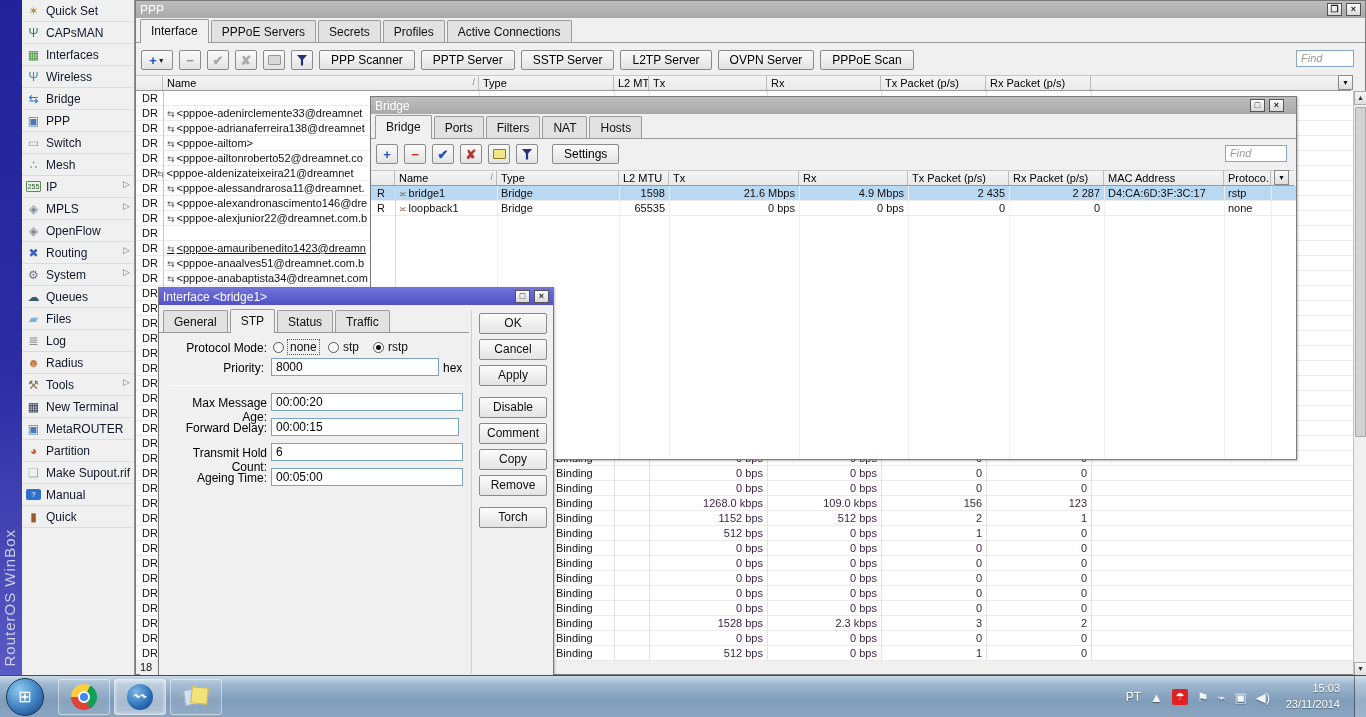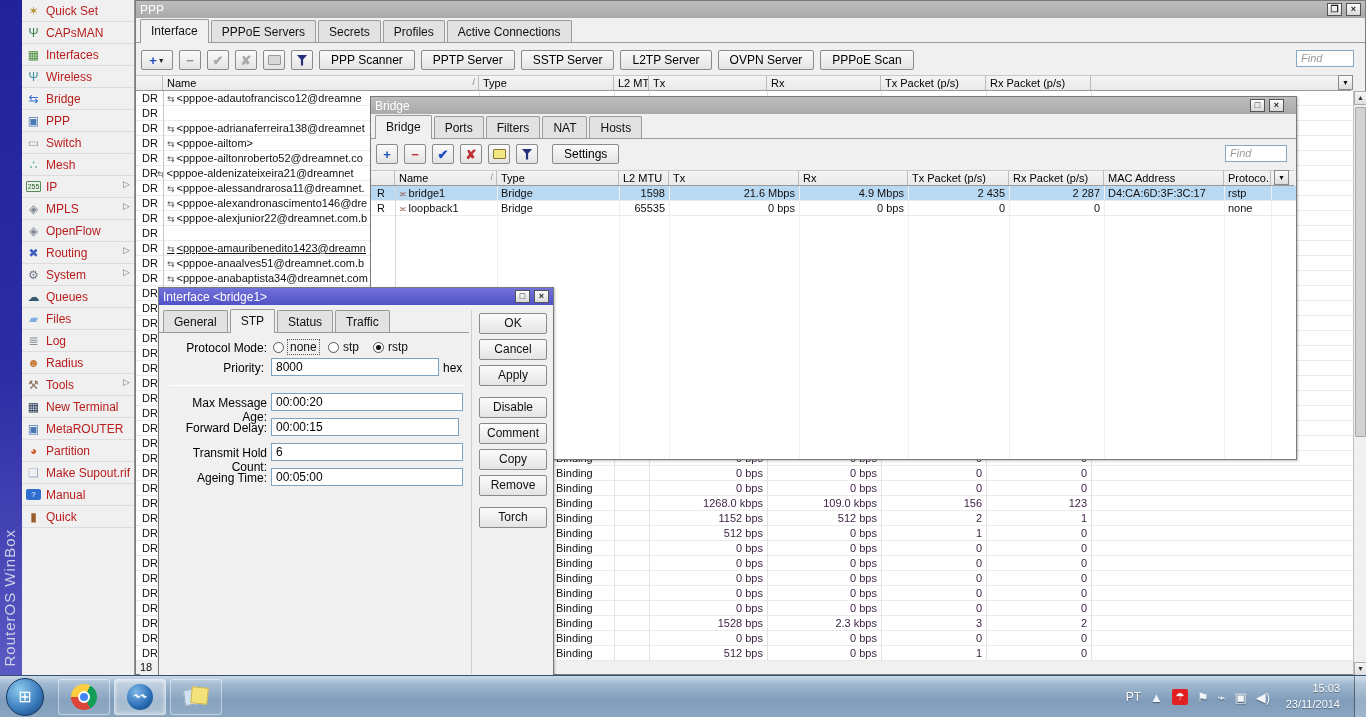--- a/index.html
+++ b/index.html
@@ -12,21 +12,21 @@
     background:linear-gradient(180deg,#22229a 0%,#2c2ca4 55%,#5a5ac4 100%); }
   #brand-strip span { position:absolute; bottom:8px; left:1px; writing-mode:vertical-rl; transform:rotate(180deg);
     color:#cfcfe6; font-size:15px; letter-spacing:1px; }
 
   
   #sidebar { position:absolute; left:22px; top:0; width:113px; height:675px; background:#f0f0f0; z-index:0; border-right:1px solid #9a9a9a; }
   .side-item { position:relative; height:22px; display:flex; align-items:center; gap:5px; padding-left:4px; border-bottom:1px solid #dcdcdc; cursor:default; }
   .side-item .sic { width:15px; text-align:center; font-size:12px; flex:0 0 15px; }
   .side-item .sic.badge { background:#2f6fd0; color:#fff; border-radius:2px; font-size:8px; line-height:11px; height:11px; width:15px; }
   .side-item .sic.badge255 { background:#e8f2e8; color:#2a5a2a; border:1px solid #5a8a5a; border-radius:1px; font-size:7px; line-height:9px; height:11px; width:16px; }
-  .side-item .slabel { font-size:12px; color:#b91c1c; }
+  .side-item .slabel { font-size:12px; color:#0f172a; }
   .side-item .sarrow { position:absolute; right:4px; top:3px; color:#777; font-size:9px; }
 
   
   .win { position:absolute; background:#f0f0f0; border:1px solid #7a7a7a; box-shadow:1px 1px 2px rgba(0,0,0,.25); }
   .titlebar { position:absolute; left:0; top:0; right:0; height:17px; padding:2px 4px; color:#fff; font-size:12px; }
   .titlebar.inactive { background:linear-gradient(180deg,#bdbdbd,#a9a9a9); }
   .titlebar.active { background:linear-gradient(180deg,#7272da,#5151c6); }
   .tb-btns { position:absolute; top:2px; display:flex; gap:4px; }
   .tb-btn { width:15px; height:13px; background:linear-gradient(180deg,#fdfdfd,#d8d8d8); border:1px solid #555;
     color:#222; font-size:9px; line-height:11px; text-align:center; font-weight:bold; }
@@ -250,24 +250,24 @@
         <div class="hcell" style="left: 478px; width: 35px;">L2 MTU</div>
         <div class="hcell" style="left: 513px; width: 118px;">Tx</div>
         <div class="hcell" style="left: 631px; width: 114px;">Rx</div>
         <div class="hcell" style="left: 745px; width: 105px;">Tx Packet (p/s)</div>
         <div class="hcell" style="left: 850px; width: 105px;">Rx Packet (p/s)</div>
       </div>
     <span class="colbtn" style="left:1202px; top:74px;">▼</span>
     <div class="rows" id="ppp-rows" style="left:0; top:90px; width:1217px; height:570px;">
         <div class="trow" style="top: 0px;">
           <span class="tcell" style="left: 2px; width: 25px;">DR</span>
-          <span class="tcell" style="left: 27px; width: 340px;"><span class="rowicon">⇆</span>&lt;pppoe-adautofrancisco12@dreamne</span>
         </div>
         <div class="trow" style="top: 15px;">
           <span class="tcell" style="left: 2px; width: 25px;">DR</span>
+          <span class="tcell" style="left: 27px; width: 340px;"><span class="rowicon">⇆</span>&lt;pppoe-adenirclemente33@dreamnet</span>
         </div>
         <div class="trow" style="top: 30px;">
           <span class="tcell" style="left: 2px; width: 25px;">DR</span>
           <span class="tcell" style="left: 27px; width: 340px;"><span class="rowicon">⇆</span>&lt;pppoe-adrianaferreira138@dreamnet</span>
         </div>
         <div class="trow" style="top: 45px;">
           <span class="tcell" style="left: 2px; width: 25px;">DR</span>
           <span class="tcell" style="left: 27px; width: 340px;"><span class="rowicon">⇆</span>&lt;pppoe-ailtom&gt;</span>
         </div>
         <div class="trow" style="top: 60px;">

